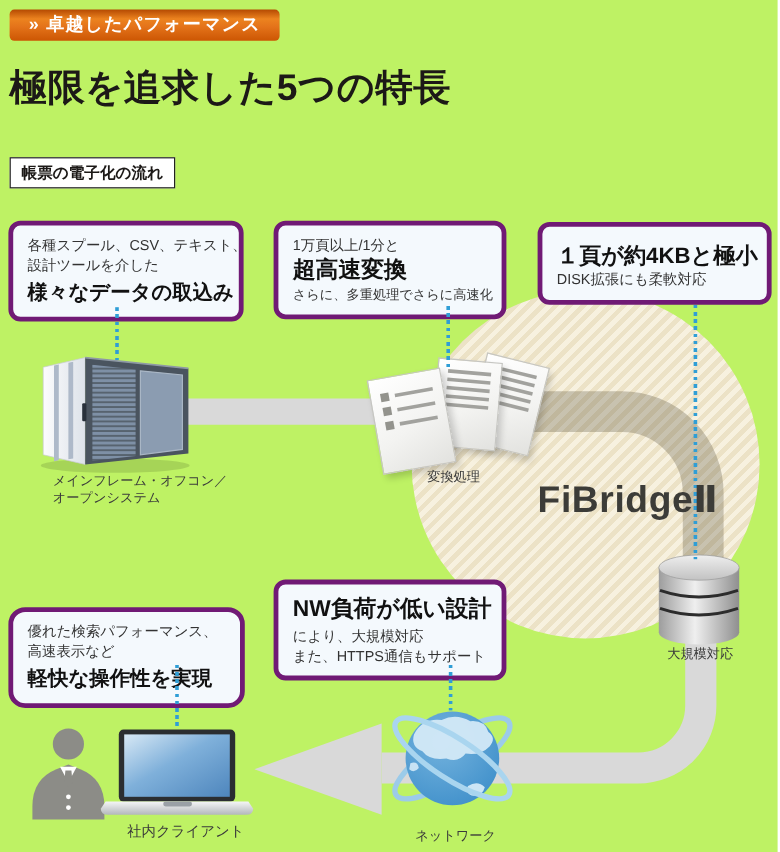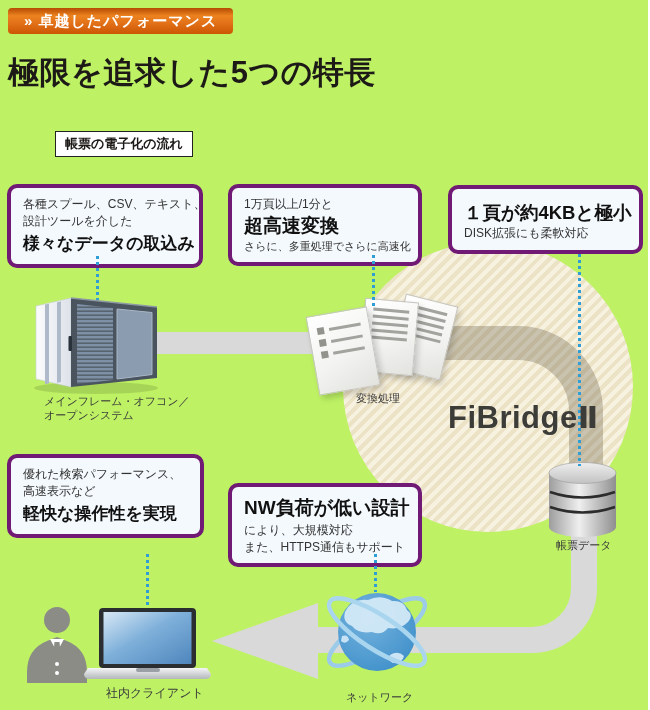--- a/index.html
+++ b/index.html
@@ -13,21 +13,21 @@
   .badge{
     left:8px;top:8px;height:26px;line-height:26px;padding:0 16px;border-radius:4px;
     background:linear-gradient(180deg,#b54a02 0%,#ec831f 30%,#e4731a 55%,#cc5603 100%);
     color:#fff;font-weight:bold;font-size:15px;letter-spacing:1px;
   }
   .title{
     left:8px;top:52px;font-size:31px;font-weight:bold;color:#1c1917;letter-spacing:0.5px;
   }
   .flow-caption{
     left:8px;top:131px;border:1px solid #222;background:#fff;
-    padding:3px 9px;font-size:13px;font-weight:bold;color:#1c1917;margin-left:47px;
+    padding:3px 9px;font-size:13px;font-weight:bold;color:#1c1917;
   }
 
   
   .big-circle{
     left:343px;top:242px;width:290px;height:290px;border-radius:50%;
     background:repeating-linear-gradient(135deg,#f7f1df 0 4px,#ece2c6 4px 8px);
   }
 
   
   .callout{
@@ -36,21 +36,21 @@
   }
   .callout .small{font-size:12px;color:#333;line-height:16.5px;white-space:nowrap;}
   .callout .xsmall{font-size:11px;color:#333;line-height:16px;white-space:nowrap;text-align:right;}
   .callout .strong{font-size:17px;font-weight:bold;color:#111;line-height:24px;margin-top:3px;white-space:nowrap;}
   .callout .strong-first{margin-top:0;margin-bottom:1px;font-size:19px;line-height:26px;}
   .c1{left:7px;top:184px;width:196px;}
   .c2{left:228px;top:184px;width:194px;}
   .c2 .strong{font-size:19px;line-height:25px;margin-top:0;}
   .c3{left:448px;top:185px;width:195px;padding-top:11px;}
   .c3 .strong{font-size:18.5px;line-height:25px;margin-top:0;}
-  .c4{left:7px;top:454px;width:197px;}
+  .c4{left:7px;top:506px;width:197px;border-radius:14px;}
   .c5{left:228px;top:483px;width:194px;}
 
   
   .dotline{
     width:3px;background:repeating-linear-gradient(180deg,#2f9ed6 0 3px,rgba(255,255,255,0) 3px 6px);
   }
   .d1{left:96px;top:256px;height:44px;}
   .d2{left:372px;top:255px;height:54px;}
   .d3{left:578px;top:254px;height:212px;}
   .d4{left:146px;top:554px;height:54px;}
@@ -239,17 +239,17 @@
   <div class="abs dotline d3"></div>
   <div class="abs dotline d4"></div>
   <div class="abs dotline d5"></div>
 
   <div class="abs ilabel" style="left:44px;top:394px">
     <div>メインフレーム・オフコン／</div>
     <div>オープンシステム</div>
   </div>
   <div class="abs ilabel" style="left:356px;top:391px">変換処理</div>
   <div class="abs product-name">FiBridgeⅡ</div>
-  <div class="abs ilabel" style="left:556px;top:538px">帳票データ</div>
+  <div class="abs ilabel" style="left:556px;top:538px">大規模対応</div>
   <div class="abs ilabel" style="left:106px;top:686px;font-size:12px">社内クライアント</div>
   <div class="abs ilabel" style="left:346px;top:690px">ネットワーク</div>
 
 </div>
 
 </body></html>

